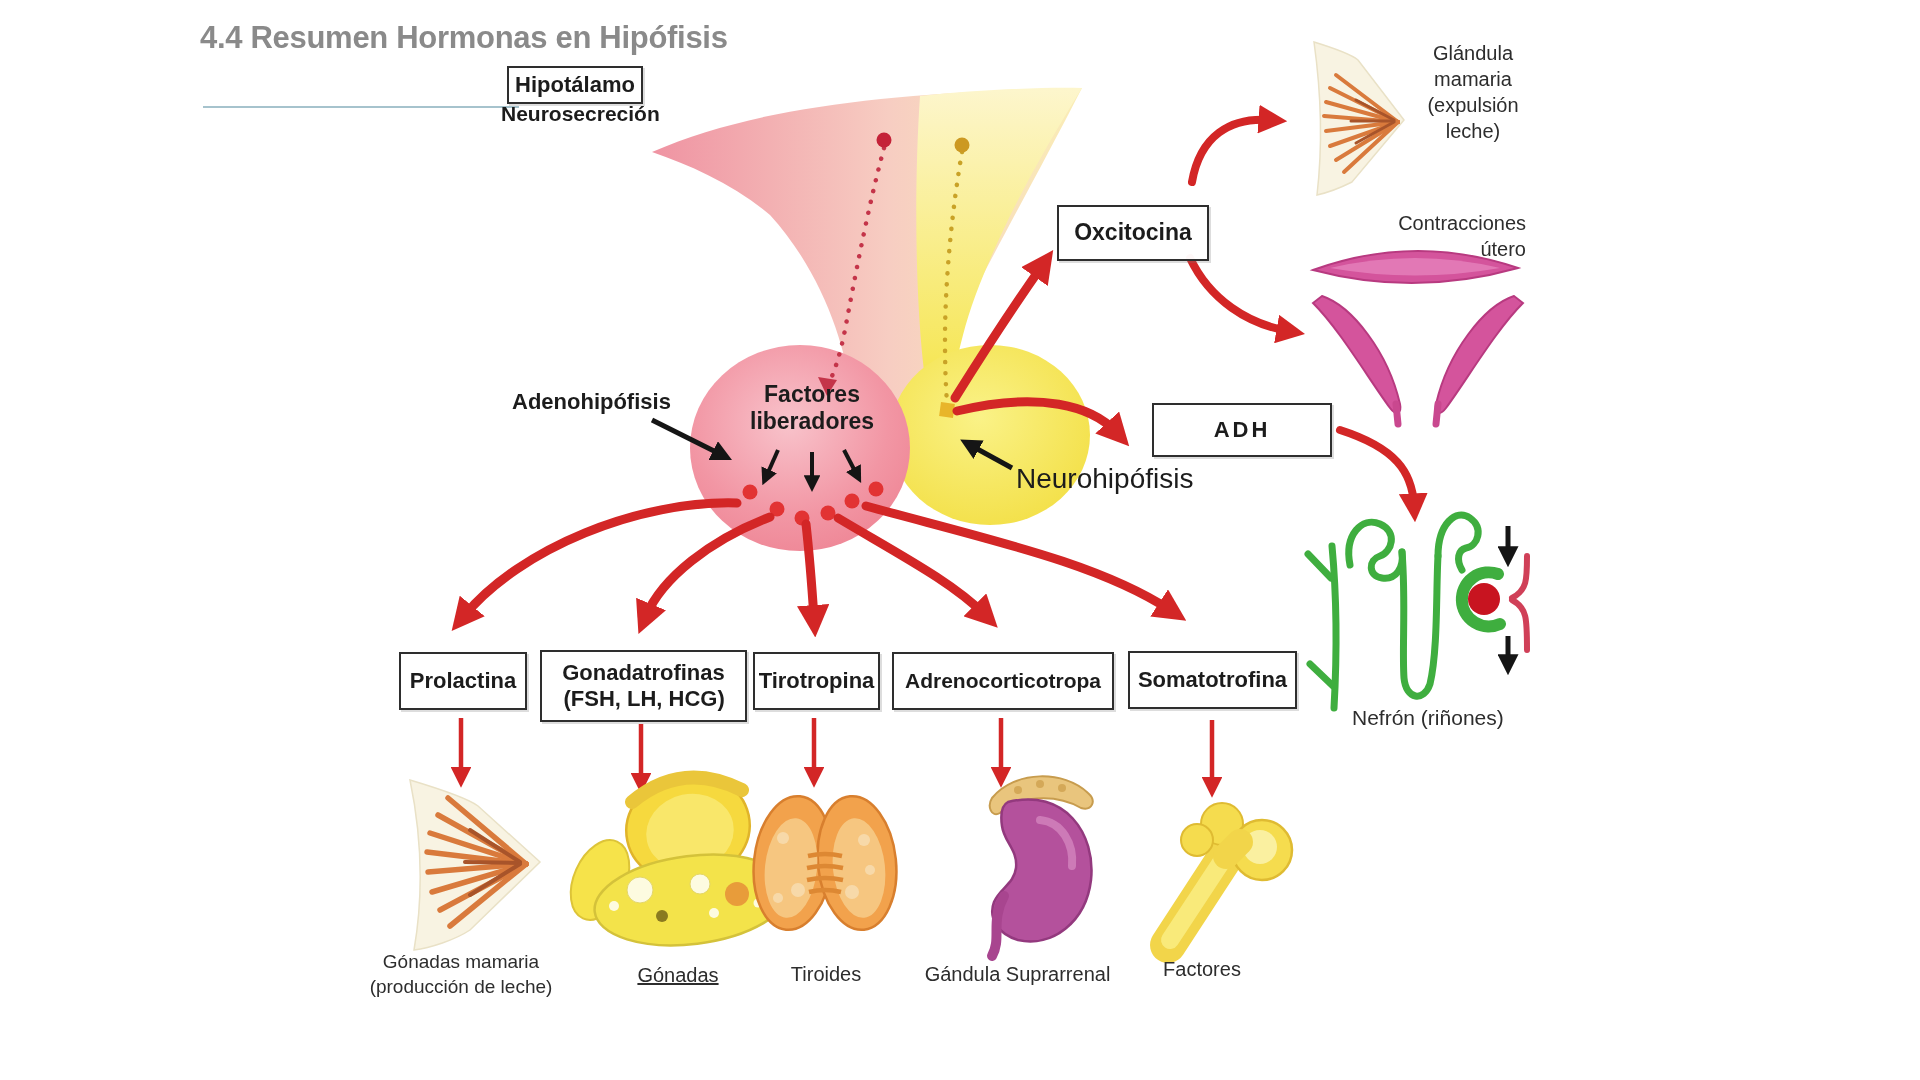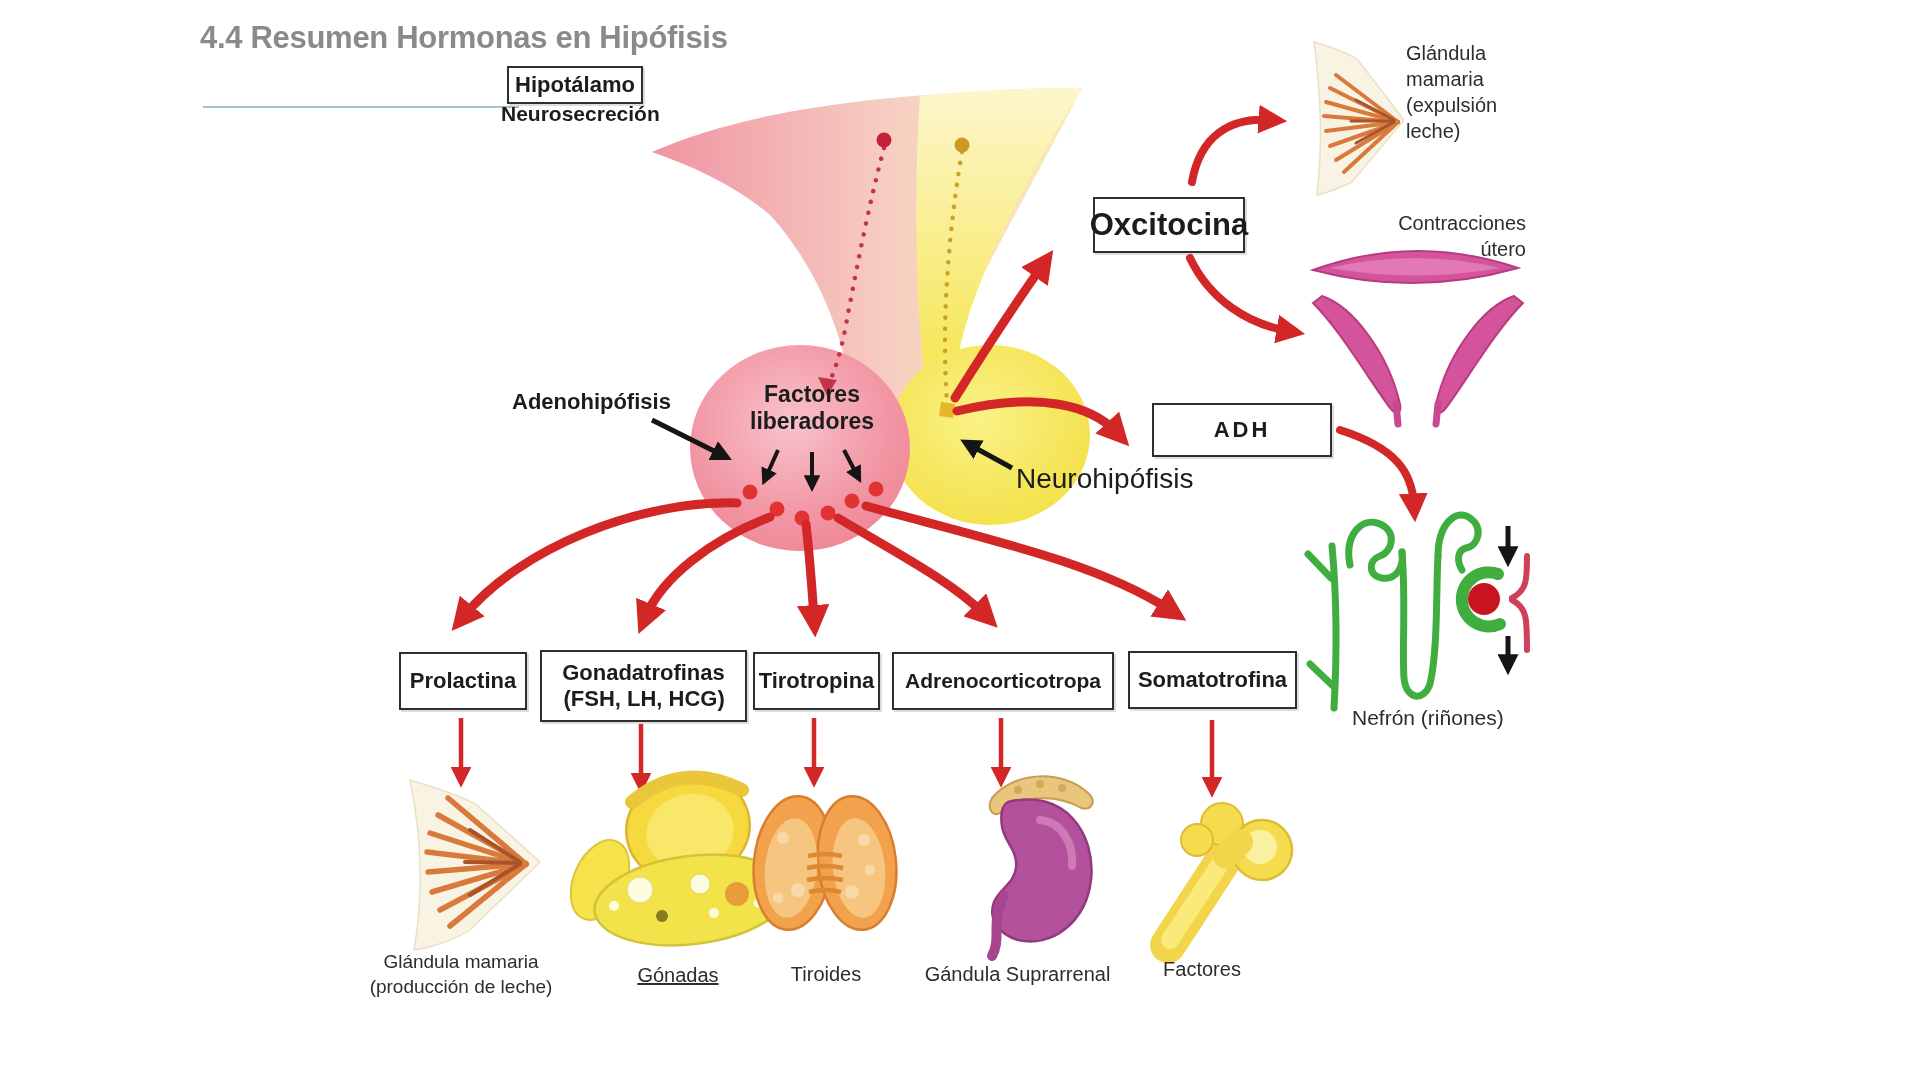--- a/index.html
+++ b/index.html
@@ -11,23 +11,23 @@
   .boxed{position:absolute;display:flex;align-items:center;justify-content:center;
          border:2.5px solid #2e2e2e;background:rgba(255,255,255,.97);
          font-weight:bold;text-align:right;line-height:1.2;box-shadow:2px 2px 0 rgba(120,120,120,.25);}
   #title{left:200px;top:20px;font-size:31px;font-weight:bold;color:#8a8a8a;letter-spacing:-.3px;}
   #title-underline{left:203px;top:106px;width:316px;height:2px;background:#a6c3cd;}
   #hipotalamo-box{left:507px;top:66px;width:132px;height:34px;font-size:22px;}
   #neurosecrecion{left:501px;top:102px;font-size:21px;font-weight:bold;}
   #adenohipofisis{left:512px;top:389px;font-size:22px;font-weight:bold;}
   #factores{left:742px;top:381px;width:140px;font-size:23px;font-weight:bold;text-align:center;line-height:1.18;}
   #neurohipofisis{left:1016px;top:463px;font-size:28px;font-weight:normal;}
-  #oxcitocina-box{left:1057px;top:197px;width:148px;height:52px;font-size:31px;margin-left:36px;}
+  #oxcitocina-box{left:1057px;top:205px;width:148px;height:52px;font-size:23px;}
   #adh-box{left:1152px;top:403px;width:176px;height:50px;font-size:22px;letter-spacing:3px;}
-  #mamaria-sup-label{left:1406px;top:40px;width:134px;font-size:20px;text-align:left;line-height:1.3;color:#2d2d2d;}
+  #mamaria-sup-label{left:1406px;top:40px;width:134px;font-size:20px;text-align:center;line-height:1.3;color:#2d2d2d;}
   #contracciones-label{left:1360px;top:210px;width:166px;font-size:20px;text-align:right;line-height:1.3;color:#2d2d2d;}
   #nefron-label{left:1352px;top:706px;font-size:21px;color:#2d2d2d;}
   .hormone-box{font-size:22px;}
   #box-prolactina{left:399px;top:652px;width:124px;height:54px;}
   #box-gonadatrofinas{left:540px;top:650px;width:203px;height:68px;font-size:22px;}
   #box-tirotropina{left:753px;top:652px;width:123px;height:54px;}
   #box-adrenocorticotropa{left:892px;top:652px;width:218px;height:54px;font-size:21px;}
   #box-somatotrofina{left:1128px;top:651px;width:165px;height:54px;}
   .organ-label{position:absolute;font-size:20px;text-align:center;line-height:1.3;color:#2d2d2d;}
   #lbl-mamaria-inf{left:346px;top:950px;width:230px;font-size:19px;}
@@ -287,20 +287,20 @@
 útero</div>
   <div id="nefron-label" class="lbl">Nefrón (riñones)</div>
 
   <div id="box-prolactina" class="boxed hormone-box">Prolactina</div>
   <div id="box-gonadatrofinas" class="boxed hormone-box pre">Gonadatrofinas
 (FSH, LH, HCG)</div>
   <div id="box-tirotropina" class="boxed hormone-box">Tirotropina</div>
   <div id="box-somatotrofina" class="boxed hormone-box">Somatotrofina</div>
   <div id="box-adrenocorticotropa" class="boxed hormone-box">Adrenocorticotropa</div>
 
-  <div id="lbl-mamaria-inf" class="organ-label pre">Glándula mamaria
+  <div id="lbl-mamaria-inf" class="organ-label pre">Gónadas mamaria
 (producción de leche)</div>
   <div id="lbl-gonadas" class="organ-label">Gónadas</div>
   <div id="lbl-tiroides" class="organ-label">Tiroides</div>
   <div id="lbl-suprarrenal" class="organ-label">Gándula Suprarrenal</div>
   <div id="lbl-tejidos" class="organ-label">Factores</div>
 
 </div>
 
 </body></html>

